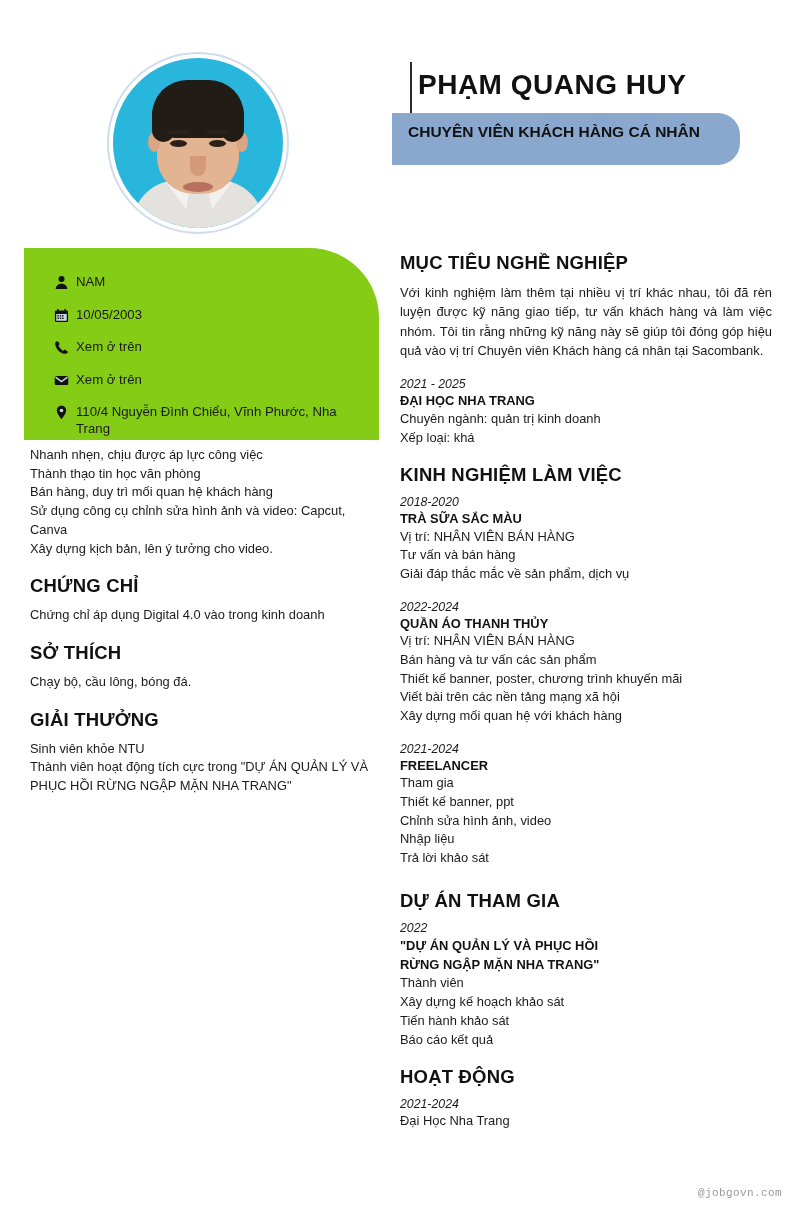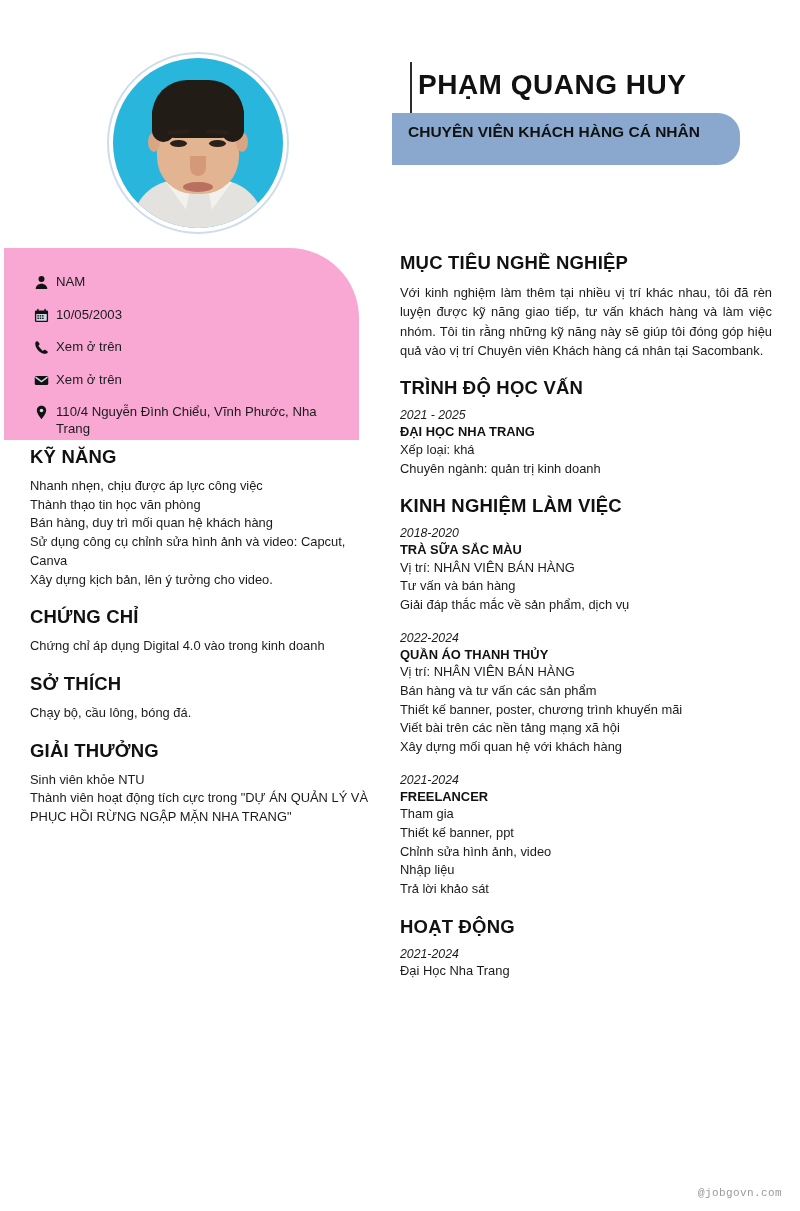--- a/index.html
+++ b/index.html
@@ -60,22 +60,22 @@
   }
   #role-banner {
     position:absolute; left:392px; top:113px; width:348px; min-height:52px;
     background:#8aa8ce; border-radius:0 22px 22px 0;
     padding:9px 14px 9px 16px;
     font-size:15.5px; font-weight:bold; line-height:1.28; color:#111;
   }
 
   
   #sidebar {
-    position:absolute; left:4px; top:248px; width:355px; height:192px;
-    background:#f9a8d4; border-radius:0 70px 0 0;
+    position:absolute; left:24px; top:248px; width:355px; height:192px;
+    background:#84cc16; border-radius:0 70px 0 0;
     padding:26px 18px 0 30px;
   }
   .contact-row { display:flex; align-items:flex-start; margin-bottom:16px; }
   .contact-row:last-child { margin-bottom:14px; }
   .ci { width:22px; flex:0 0 22px; padding-top:1px; }
   .ci svg { display:block; }
   .ctext { font-size:13.2px; line-height:1.25; color:#1b1b1b; }
 
   
   #left-col { position:absolute; left:30px; top:446px; width:340px; }
@@ -189,21 +189,20 @@
           <circle cx="8" cy="5.9" r="1.9" fill="#ccd8e8"></circle>
         </svg>
     </span>
     <span class="ctext">110/4 Nguyễn Đình Chiểu, Vĩnh Phước, Nha Trang</span>
   </div>
 </div>
 
 <div id="left-col">
 
   <div class="sec">
-    <div class="h2">KỸ NĂNG</div>
     <div class="body">
       <p>Nhanh nhẹn, chịu được áp lực công việc</p>
       <p>Thành thạo tin học văn phòng</p>
       <p>Bán hàng, duy trì mối quan hệ khách hàng</p>
       <p>Sử dụng công cụ chỉnh sửa hình ảnh và video: Capcut, Canva</p>
       <p>Xây dựng kịch bản, lên ý tưởng cho video.</p>
     </div>
   </div>
 
   <div class="sec">
@@ -230,27 +229,26 @@
 </div>
 
 <div id="right-col">
 
   <div class="sec">
     <div class="h2">MỤC TIÊU NGHỀ NGHIỆP</div>
     <div class="para">Với kinh nghiệm làm thêm tại nhiều vị trí khác nhau, tôi đã rèn luyện được kỹ năng giao tiếp, tư vấn khách hàng và làm việc nhóm. Tôi tin rằng những kỹ năng này sẽ giúp tôi đóng góp hiệu quả vào vị trí Chuyên viên Khách hàng cá nhân tại Sacombank.</div>
   </div>
 
   <div class="sec">
-    <div class="h2">TRÌNH ĐỘ HỌC VẤN</div>
     <div class="entry">
       <div class="date">2021 - 2025</div>
       <div class="org">ĐẠI HỌC NHA TRANG</div>
       <div class="body">
+        <p>Chuyên ngành: quản trị kinh doanh</p>
         <p>Xếp loại: khá</p>
-        <p>Chuyên ngành: quản trị kinh doanh</p>
       </div>
     </div>
   </div>
 
   <div class="sec">
     <div class="h2">KINH NGHIỆM LÀM VIỆC</div>
 
     <div class="entry" style="">
       <div class="date">2018-2020</div>
       <div class="org">TRÀ SỮA SẮC MÀU</div>
@@ -279,20 +277,33 @@
       <div class="body">
         <p>Tham gia</p>
         <p>Thiết kế banner, ppt</p>
         <p>Chỉnh sửa hình ảnh, video</p>
         <p>Nhập liệu</p>
         <p>Trả lời khảo sát</p>
       </div>
     </div>
   </div>
 
+  <div class="sec" style="margin-top:22px;">
+    <div class="h2">DỰ ÁN THAM GIA</div>
+    <div class="entry">
+      <div class="date">2022</div>
+      <div class="org" style="line-height:1.5;max-width:230px;">"DỰ ÁN QUẢN LÝ VÀ PHỤC HỒI RỪNG NGẬP MẶN NHA TRANG"</div>
+      <div class="body">
+        <p>Thành viên</p>
+        <p>Xây dựng kế hoạch khảo sát</p>
+        <p>Tiến hành khảo sát</p>
+        <p>Báo cáo kết quả</p>
+      </div>
+    </div>
+  </div>
 
   <div class="sec" style="margin-bottom:16px;">
     <div class="h2">HOẠT ĐỘNG</div>
     <div class="entry">
       <div class="date">2021-2024</div>
       <div class="body">
         <p style="margin-bottom:4px;">Đại Học Nha Trang</p>
 
       </div>
     </div>

